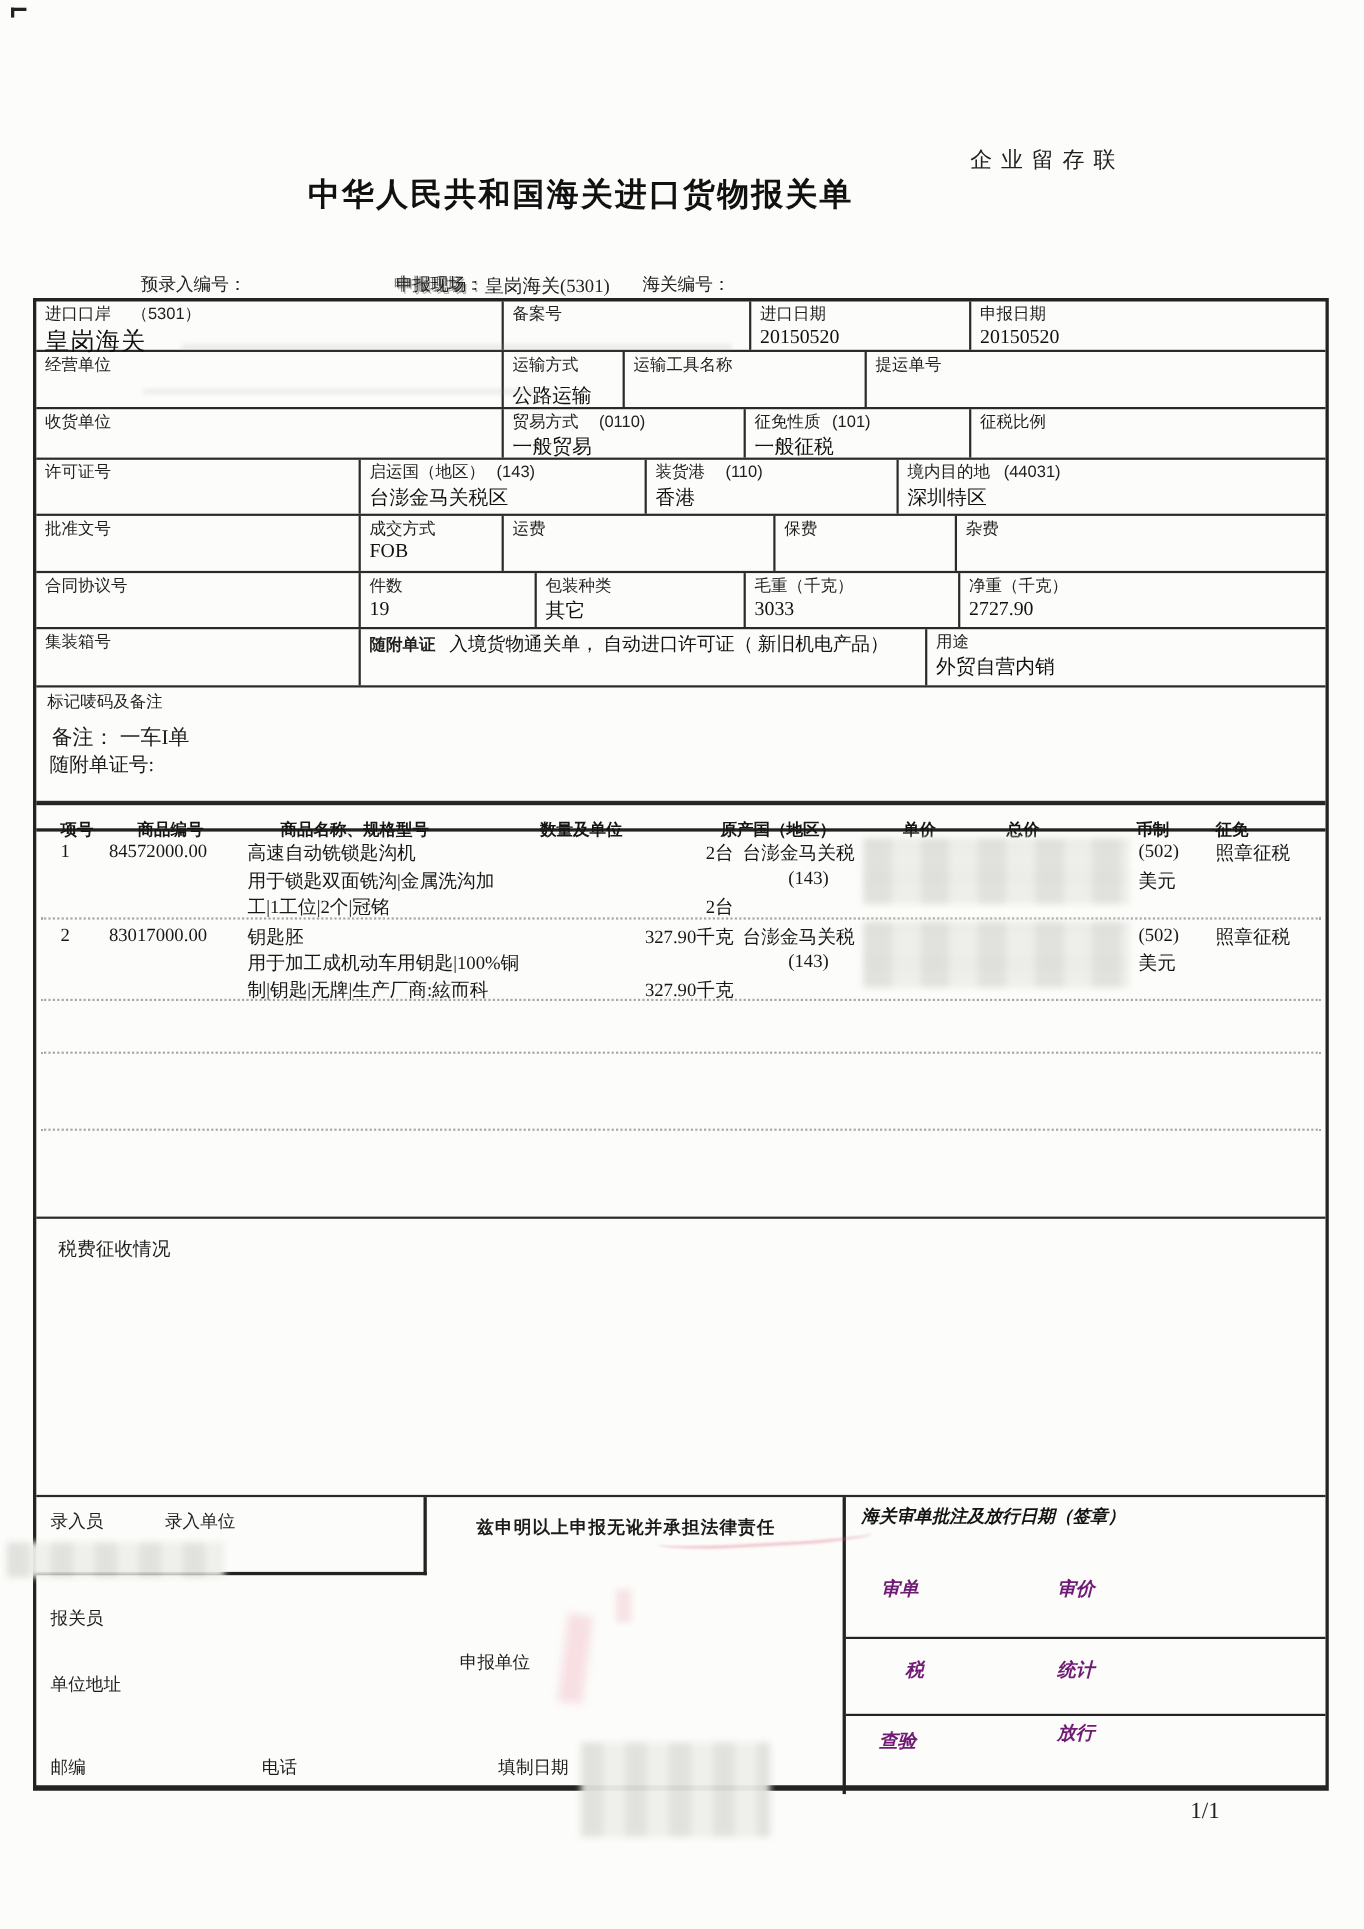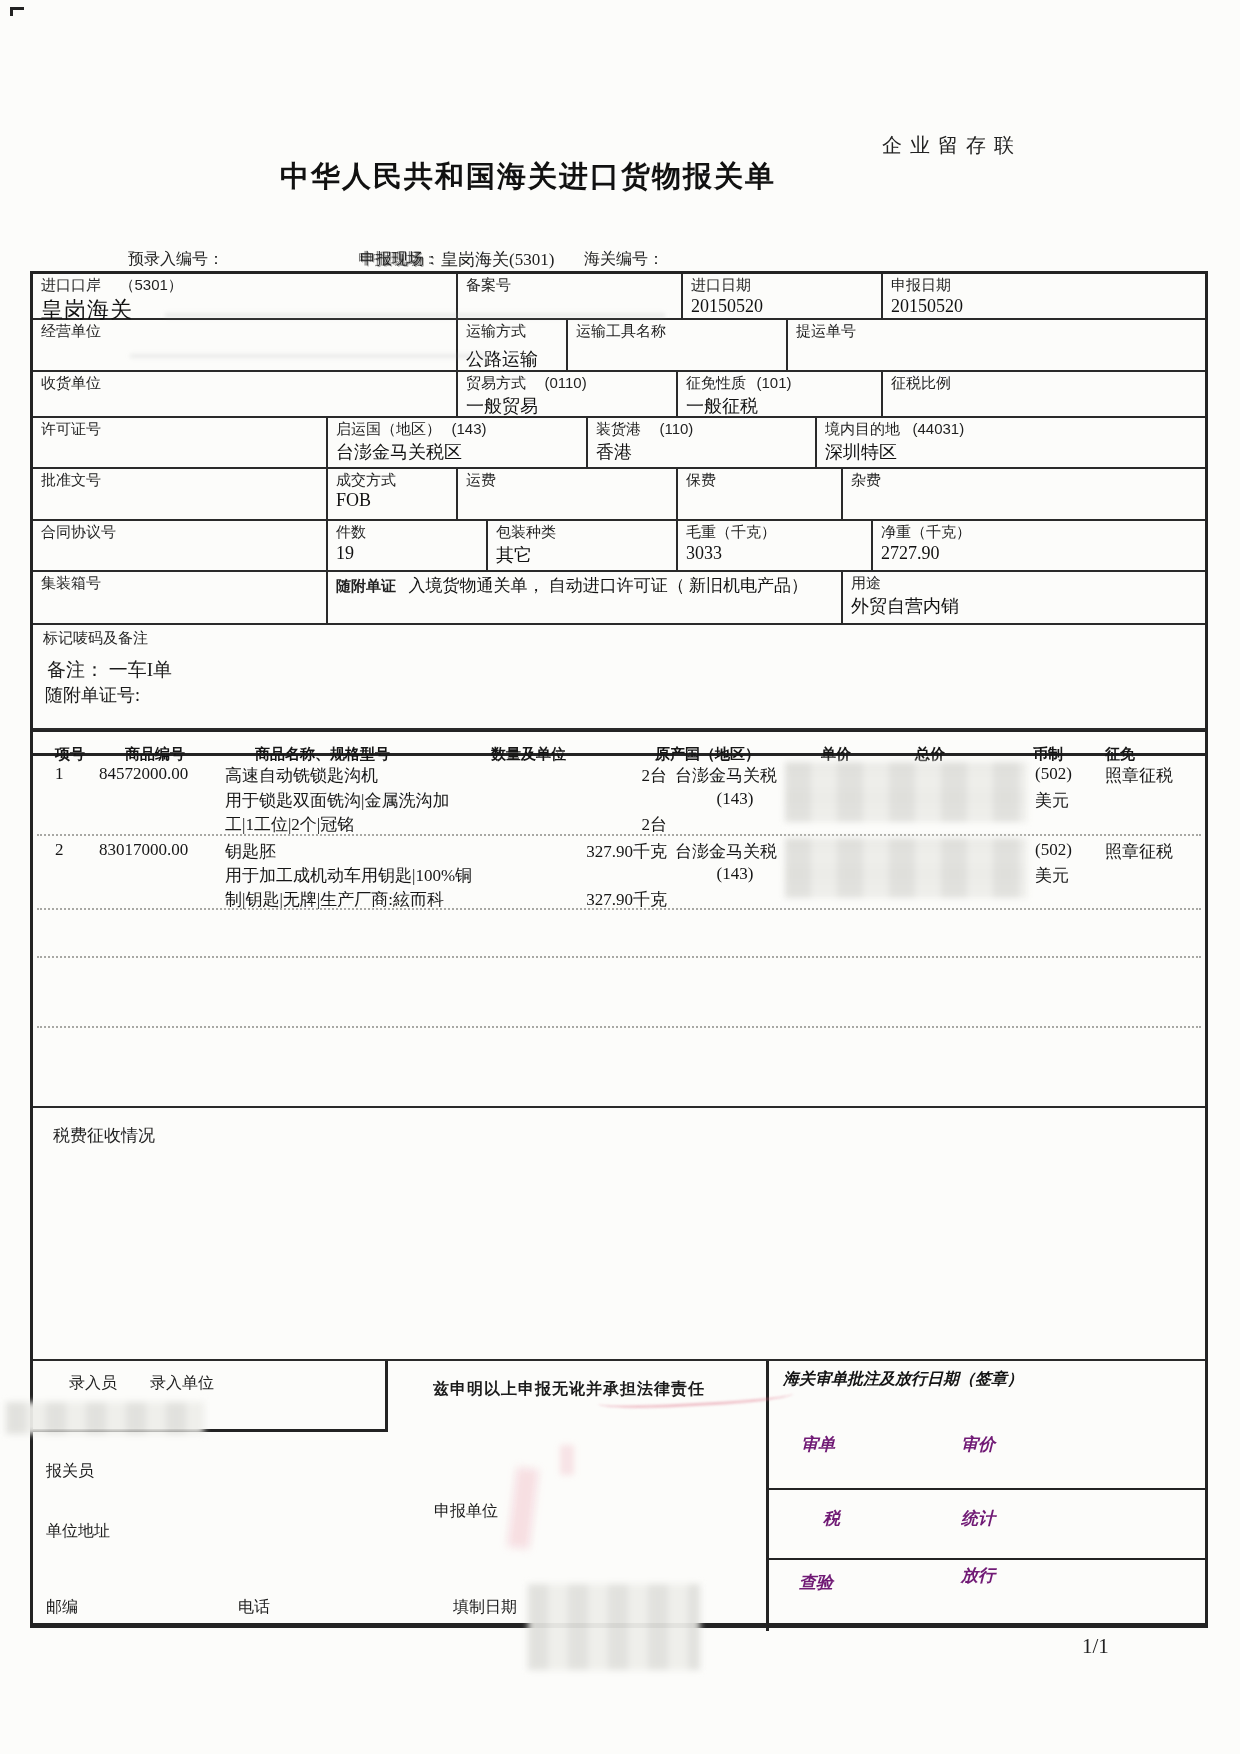--- a/index.html
+++ b/index.html
@@ -59,28 +59,28 @@
       repeating-linear-gradient(0deg, rgba(255,255,255,.4) 0 16px, rgba(205,205,200,.35) 16px 32px);
     filter: blur(3px); }
 
   
   .r11 .lb { position:absolute; left:20px; top:16px; font-size:17px; }
 
   
   .r12 { position:relative; padding:0; }
   .entry-box { position:absolute; left:-3px; top:0; width:358px; height:71px; border-right:3px solid #232323; border-bottom:3px solid #232323; }
   .entry-box .lb { position:absolute; top:12px; font-size:16px; }
-  .l-entryclerk { left:16px;margin-left:23px; } .l-entryunit { left:120px; }
+  .l-entryclerk { left:16px; } .l-entryunit { left:120px; }
   .l-broker { position:absolute; left:13px; top:100px; font-size:16px; }
   .l-address { position:absolute; left:13px; top:160px; font-size:16px; }
   .l-post { position:absolute; left:13px; top:236px; font-size:16px; }
   .l-phone { position:absolute; left:205px; top:236px; font-size:16px; }
   .l-filldate { position:absolute; left:420px; top:236px; font-size:16px; }
   .statement { position:absolute; left:400px; top:18px; font-size:16px; font-weight:bold; letter-spacing:1px; }
-  .l-declunit { position:absolute; left:385px; top:140px; font-size:16px;margin-left:16px; }
+  .l-declunit { position:absolute; left:385px; top:140px; font-size:16px; }
 
   .customs-box { position:absolute; left:733px; top:0; right:0; bottom:0; border-left:3px solid #232323; font-family:"Liberation Serif", serif; }
   .cb-line { position:absolute; left:0; right:0; border-top:2.5px solid #232323; }
   .cb-l1 { top:127px; } .cb-l2 { top:197px; }
   .cb-title { position:absolute; left:14px; top:8px; font-size:16px; font-style:italic; font-weight:bold; color:#141414; }
   .cb-lab { position:absolute; font-size:17px; font-style:italic; font-weight:bold; color:#701a75; }
   .p-shendan{left:32px; top:72px;} .p-shenjia{left:192px; top:72px;}
   .p-shui{left:54px; top:146px;} .p-tongji{left:192px; top:146px;}
   .p-chayan{left:30px; top:210px;} .p-fangxing{left:192px; top:203px;}
 
@@ -193,21 +193,21 @@
     </div>
 
     <div class="r r5">
       <div class="c" style="width:295px">
         <span class="lb">批准文号</span>
       </div>
       <div class="c" style="width:130px">
         <span class="lb">成交方式</span>
         <div class="vl" style="margin-top:0">FOB</div>
       </div>
-      <div class="c" style="width:220px">
+      <div class="c" style="width:247px">
         <span class="lb">运费</span>
       </div>
       <div class="c" style="width:165px">
         <span class="lb">保费</span>
       </div>
       <div class="c">
         <span class="lb">杂费</span>
       </div>
     </div>
 

